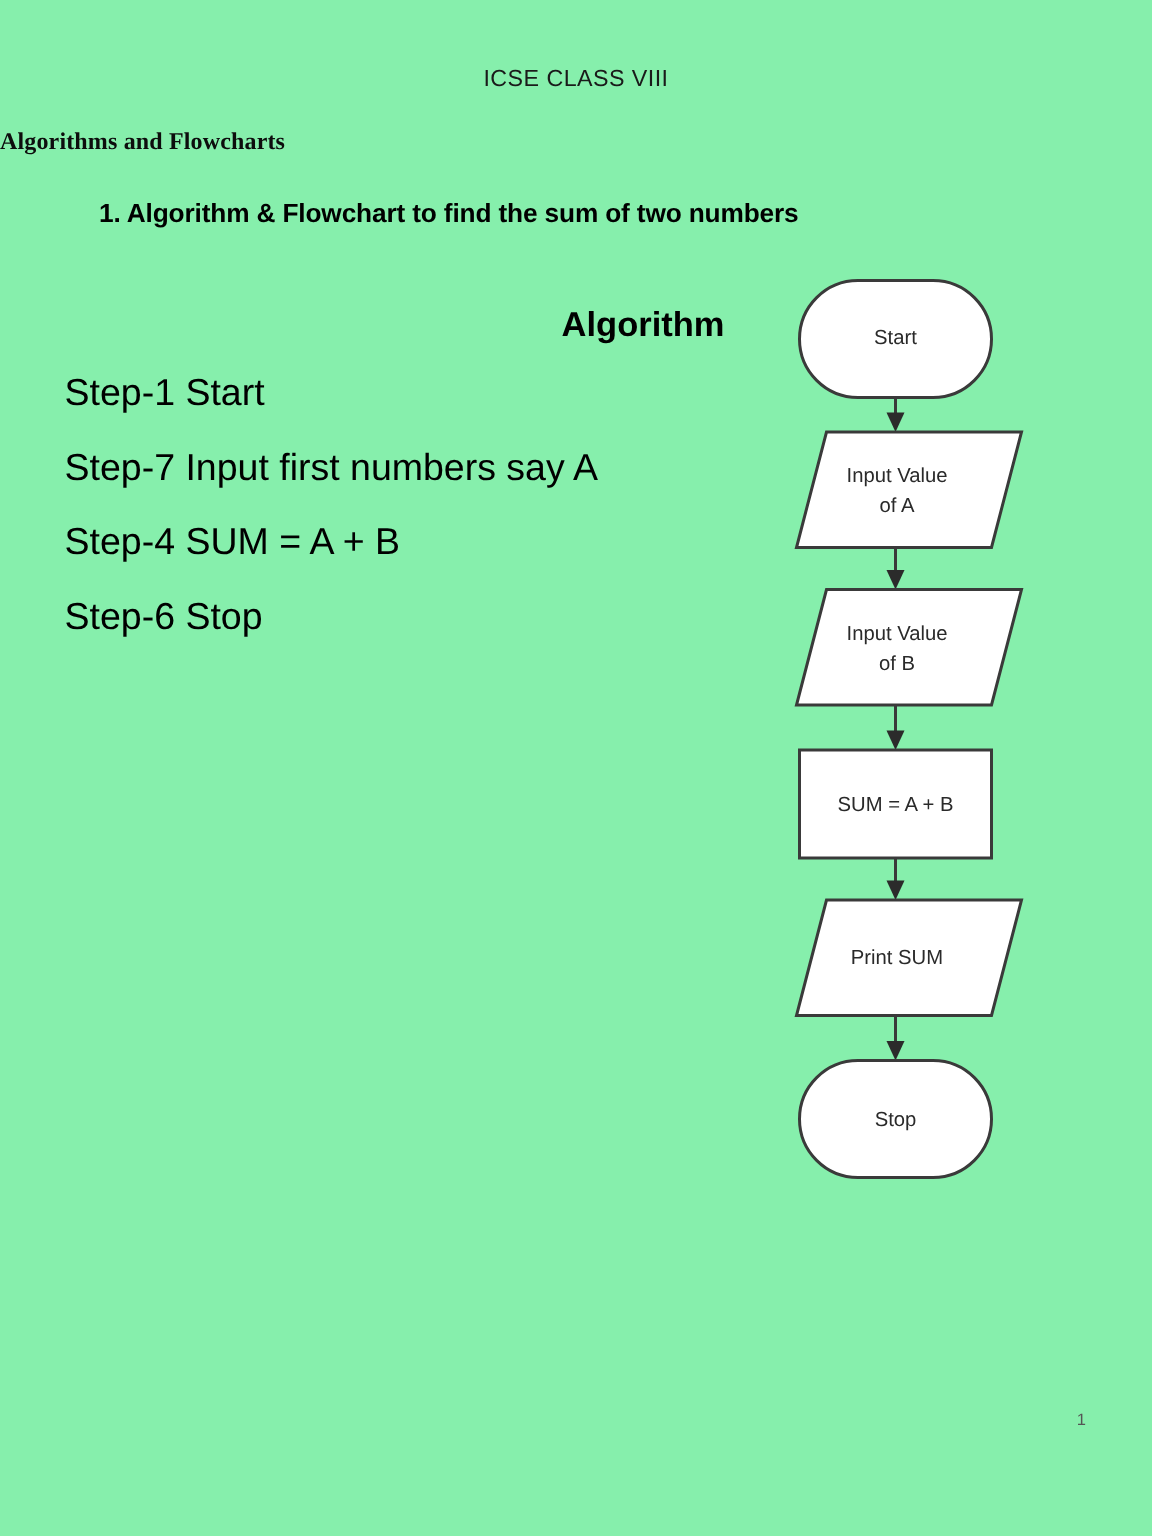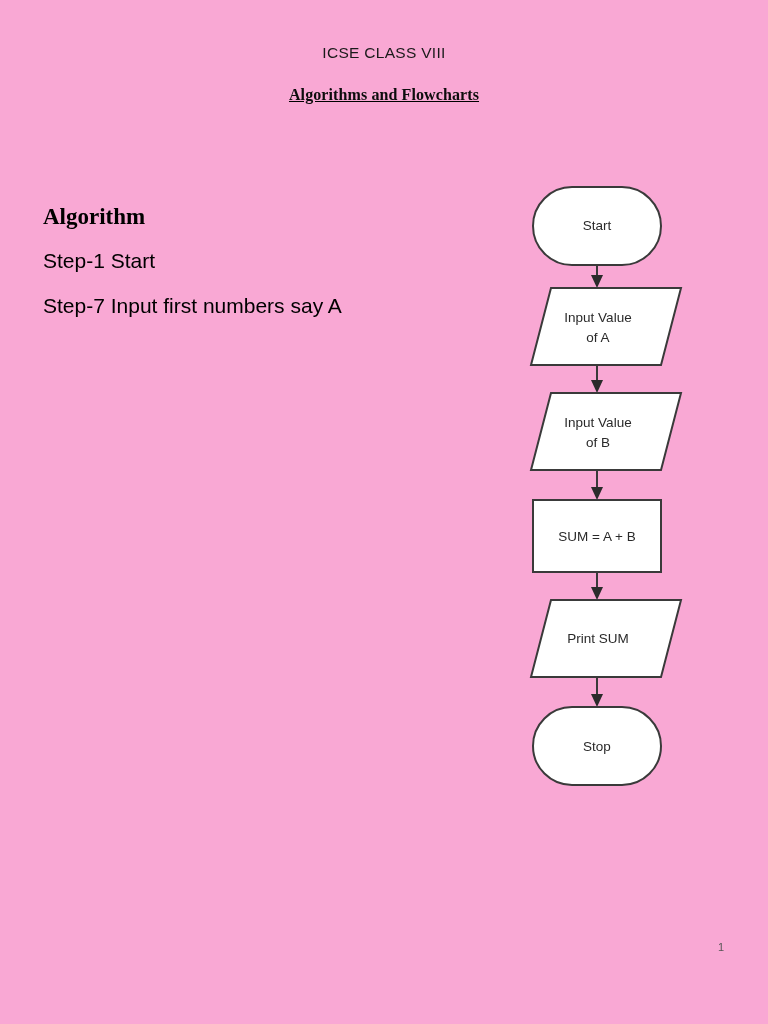--- a/index.html
+++ b/index.html
@@ -9,21 +9,21 @@
     background: #ffffff;
   }
   body {
     font-family: "Liberation Sans", sans-serif;
     color: #000000;
   }
   .page {
     position: relative;
     width: 768px;
     height: 1024px;
-    background: #f9a8d4;
+    background: #86efac;
     overflow: hidden;
   }
 
   
   .doc-header {
     position: absolute;
     left: 0;
     top: 44px;
     width: 768px;
     text-align: center;
@@ -34,22 +34,20 @@
     font-weight: 400;
     letter-spacing: 0.3px;
     color: #1a1a1a;
     line-height: 1.2;
   }
   .doc-subheader {
     position: absolute;
     left: 0;
     top: 86px;
     width: 768px;
-    text-align: center;
-    text-decoration: underline;
   }
   .header-line2 {
     font-family: "Liberation Serif", serif;
     font-size: 16px;
     font-weight: 700;
     color: #0d0d0d;
     letter-spacing: 0.1px;
   }
 
   
@@ -65,35 +63,36 @@
   }
 
   
   .algorithm-block {
     position: absolute;
     left: 43px;
     top: 204px;
     width: 440px;
   }
   .algorithm-title {
-    font-family: Liberation Serif, serif;
+    font-family: Liberation Sans, sans-serif;
     font-size: 23px;
     font-weight: 700;
     color: #000000;
     margin: 0 0 20px 0;
     line-height: 1.1;
+    text-align: right;
   }
   .steps-list {
     list-style: none;
     margin: 0;
     padding: 0;
   }
   .step-item {
     font-family: "Liberation Sans", sans-serif;
-    font-size: 21px;
+    font-size: 25px;
     font-weight: 400;
     color: #000000;
     line-height: 1.1;
     margin-bottom: 22px;
     white-space: nowrap;
   }
 
   
   .flowchart {
     position: absolute;
@@ -143,26 +142,29 @@
 
 <div class="page">
 
   <div class="doc-header">
     <div class="header-line1">ICSE CLASS VIII</div>
   </div>
   <div class="doc-subheader">
     <div class="header-line2">Algorithms and Flowcharts</div>
   </div>
 
+  <div class="section-heading">1. Algorithm &amp; Flowchart to find the sum of two numbers</div>
 
   <div class="algorithm-block">
     <h2 class="algorithm-title">Algorithm</h2>
     <ul class="steps-list">
       <li class="step-item">Step-1 Start</li>
       <li class="step-item">Step-7 Input first numbers say A</li>
+      <li class="step-item">Step-4 SUM = A + B</li>
+      <li class="step-item">Step-6 Stop</li>
     </ul>
   </div>
 
   <div class="flowchart">
     <svg width="200" height="625" viewBox="0 0 200 625" xmlns="http://www.w3.org/2000/svg">
 
       <g>
         <rect class="fc-shape" x="33" y="9" width="128" height="78" rx="39" ry="39"></rect>
         <text class="fc-label" x="97" y="48">Start</text>
       </g>

